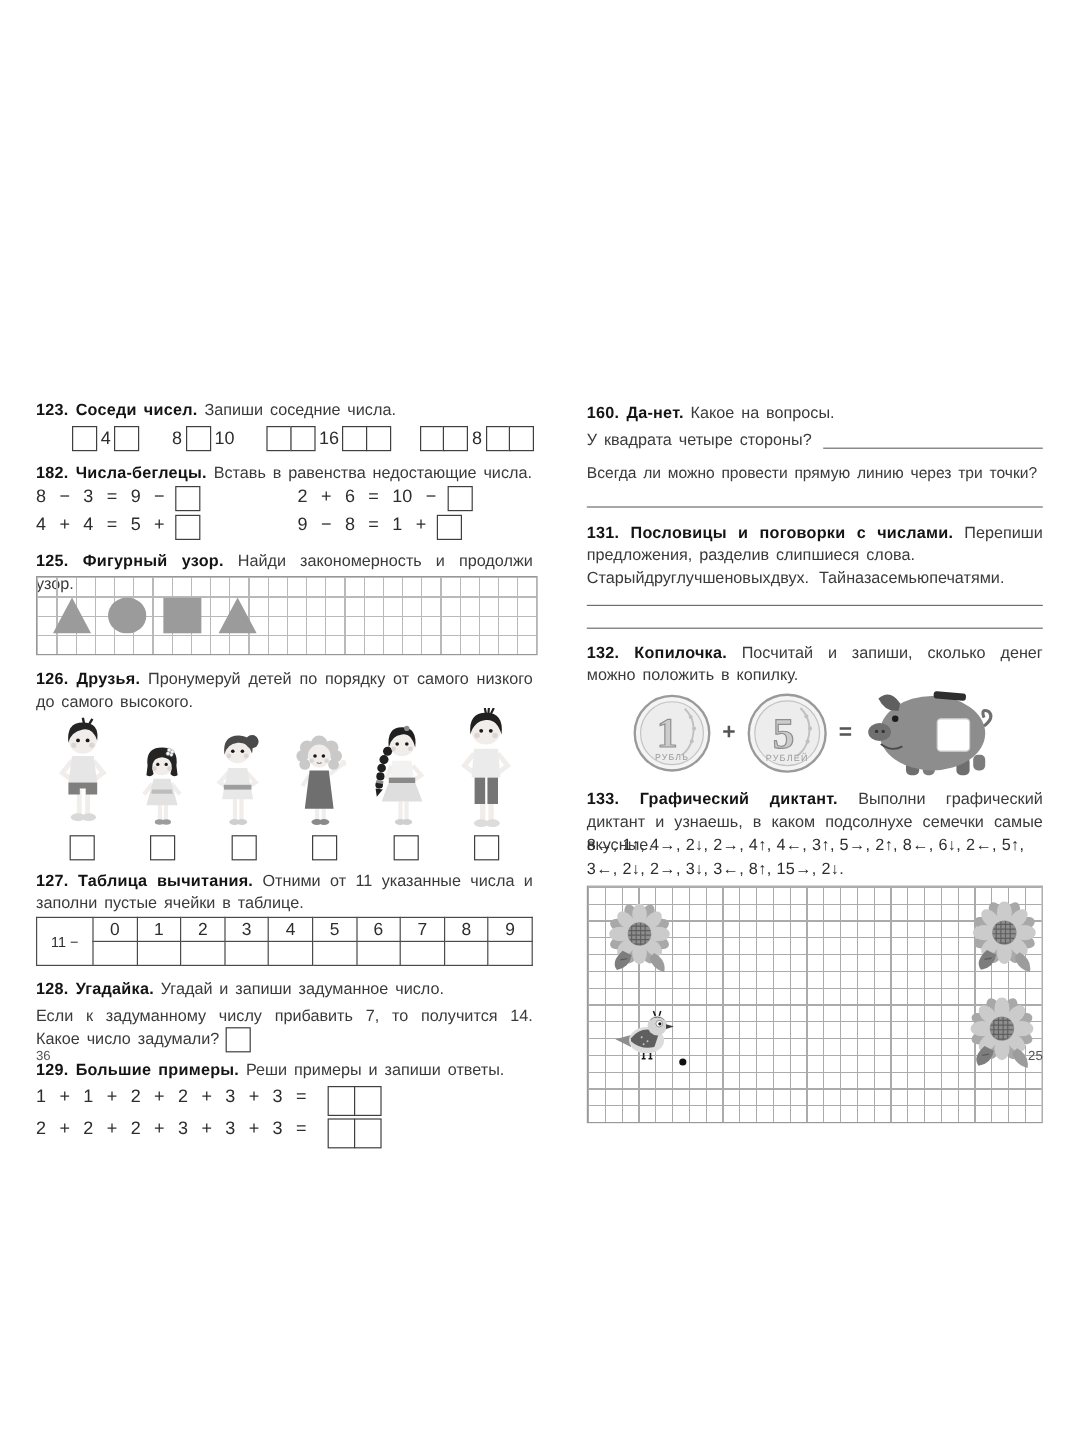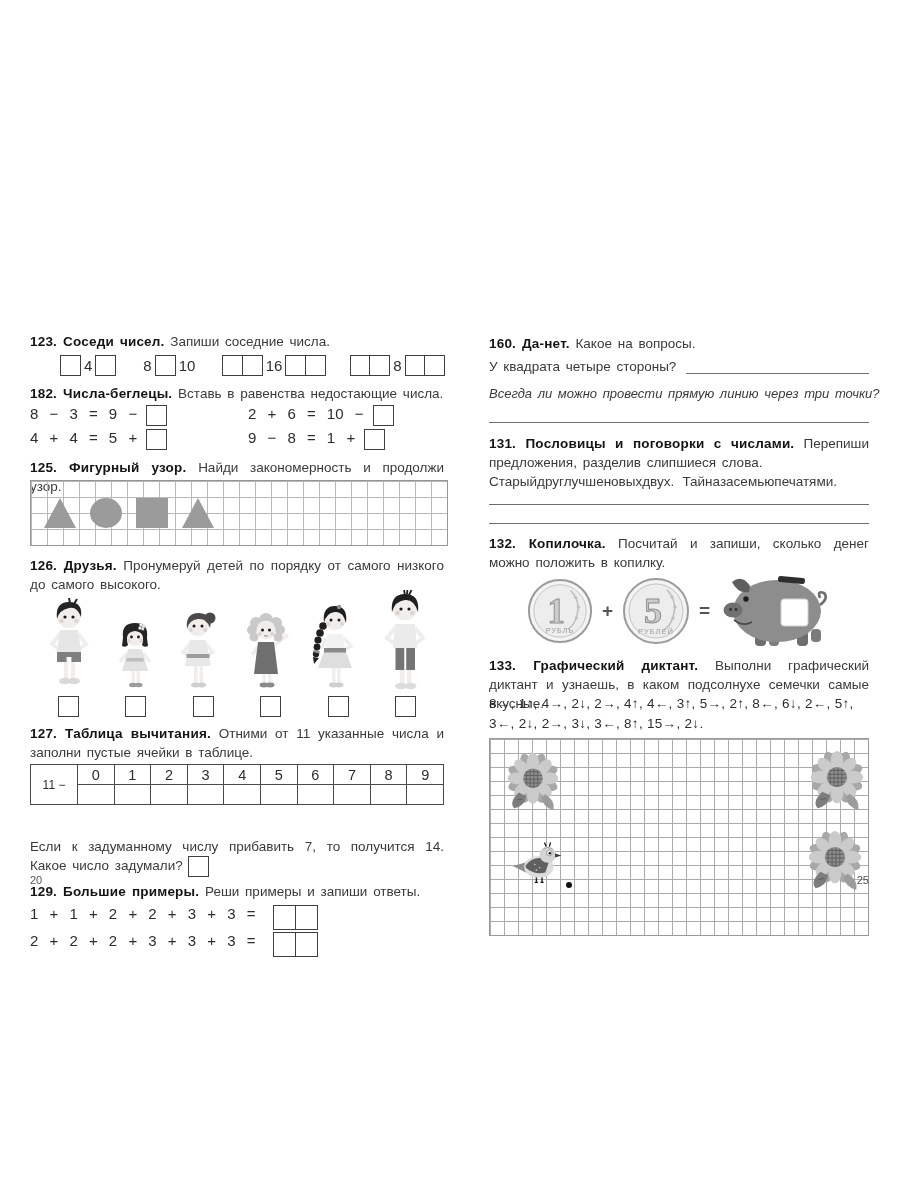--- a/index.html
+++ b/index.html
@@ -7,21 +7,21 @@
     width:900px;height:1200px;background:#ffffff;position:relative;
     font-family:"Liberation Sans","DejaVu Sans",sans-serif;color:#333;
     overflow:hidden;
   }
   .page{position:absolute;top:332px;height:566px;}
   .page-left{left:30px;width:414px;}
   .page-right{left:489px;width:380px;}
   .abs{position:absolute;left:0;right:0;}
   .para{margin:0;font-size:13.5px;line-height:19px;text-align:justify;color:#3a3a3a;word-spacing:2px;}
   .para b{color:#141414;letter-spacing:.2px;}
-  .nowrap{white-space:nowrap;text-align:right;font-style:italic;}
+  .nowrap{white-space:nowrap;text-align:left;}
   
   .abox{display:inline-block;width:21px;height:21px;border:1.6px solid #3f3f3f;background:#fff;vertical-align:middle;box-sizing:border-box;}
   .dbl .abox + .abox{margin-left:-1.6px;}
   .dbl{display:inline-flex;}
   .num{font-size:15px;color:#2d2d2d;margin:0 3px;}
   .row123{display:flex;align-items:center;margin-left:30px;}
   .row123 .grp{display:flex;align-items:center;}
   .row123 .grp + .grp{margin-left:24px;}
   
   .eqgrid{display:grid;grid-template-columns:218px 1fr;row-gap:3px;}
@@ -387,20 +387,24 @@
       <td></td>
           <td></td>
       <td></td>
           <td></td>
       <td></td>
           <td></td>
     </tr>
   </tbody>
     </table>
 
+  <p class="para abs" style="top:482px">
+    <b>128. Угадайка.</b>
+    <span>Угадай и запиши задуманное число.</span>
+  </p>
 
   <p class="para abs" style="top:505px">
     <span>Если к задуманному числу прибавить 7, то получится 14. Какое число задумали?</span>
     <span class="abox"></span>
   </p>
 
   <p class="para abs" style="top:550px">
     <b>129. Большие примеры.</b>
     <span>Реши примеры и запиши ответы.</span>
   </p>
@@ -413,21 +417,21 @@
       </span>
   </div>
   <div class="eq abs" style="top:600px">
     <span>2 + 2 + 2 + 3 + 3 + 3 =</span>
     <span class="dbl dblbig" style="margin-left:9px">
         <span class="abox" style="width:23px;height:25px"></span>
         <span class="abox" style="width:23px;height:25px"></span>
       </span>
   </div>
 
-  <div class="pgnum" style="left:0">20</div>
+  <div class="pgnum" style="left:0">36</div>
 </div>
 
 <div class="page page-right">
 
   <p class="para abs" style="top:2px">
     <b>160. Да-нет.</b>
     <span>Какое на вопросы.</span>
   </p>
 
   <div class="qrow abs" style="top:26px">

